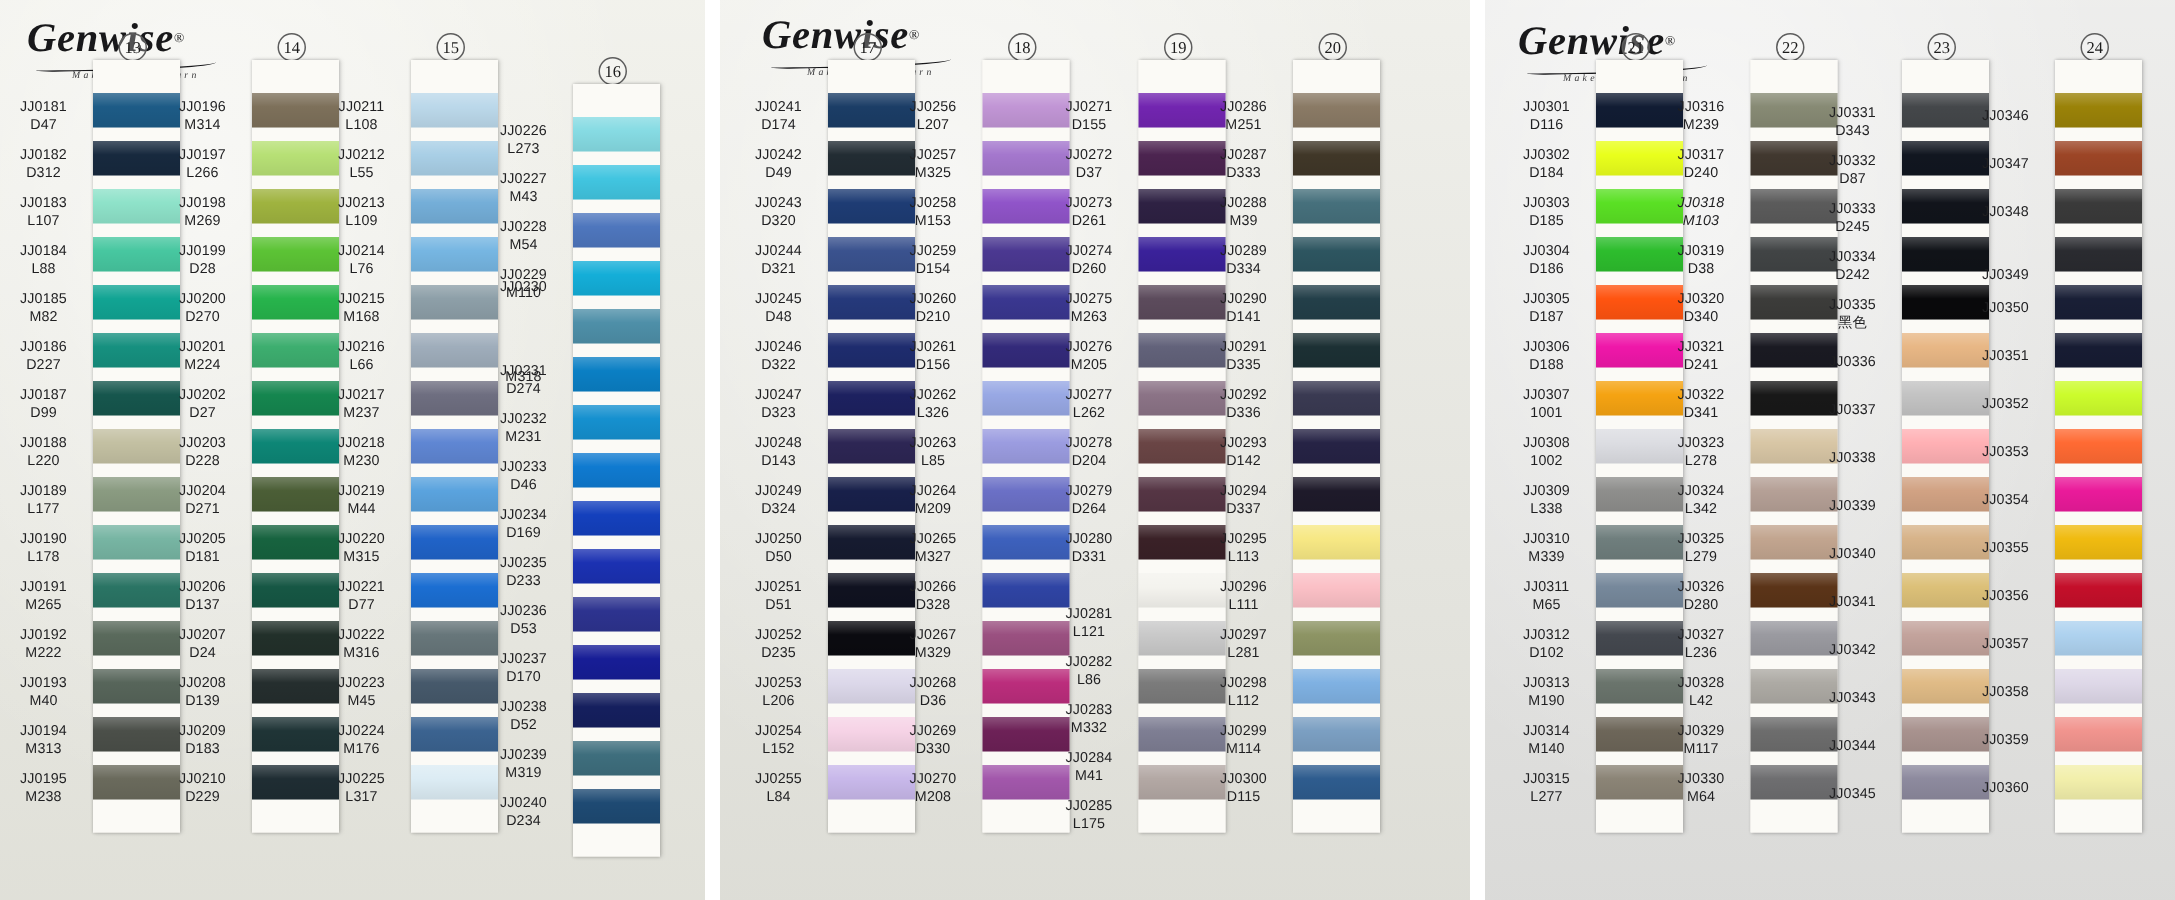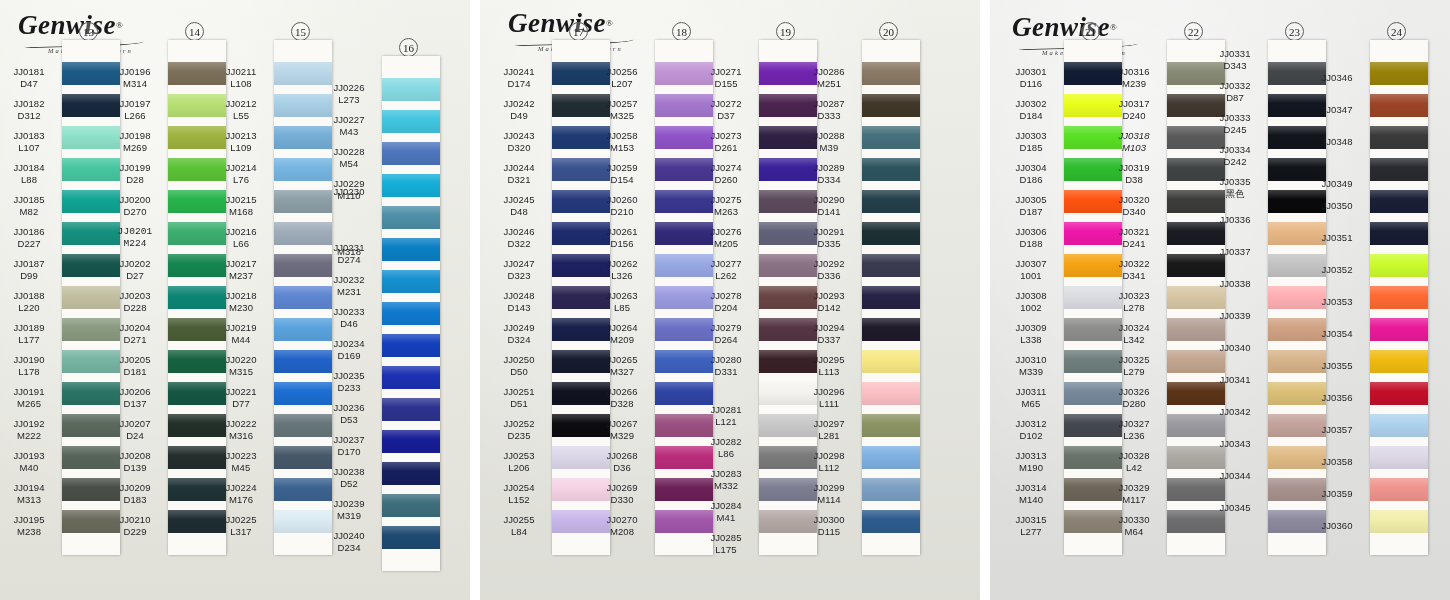--- a/index.html
+++ b/index.html
@@ -334,21 +334,21 @@
             <span class="c2">M269</span>
           </div>
           <div class="lbl" style="height: 32px; text-align: right;">
             <span>JJ0199</span>
             <span class="c2">D28</span>
           </div>
           <div class="lbl" style="height: 32px;">
             <span>JJ0200</span>
             <span class="c2">D270</span>
           </div>
-          <div class="lbl" style="height: 32px; font-family: Liberation Mono, monospace;">
+          <div class="lbl" style="height: 32px;">
             <span>JJ0201</span>
             <span class="c2">M224</span>
           </div>
           <div class="lbl" style="height: 32px;">
             <span>JJ0202</span>
             <span class="c2">D27</span>
           </div>
           <div class="lbl" style="height: 32px;">
             <span>JJ0203</span>
             <span class="c2">D228</span>
@@ -1481,21 +1481,21 @@
           <div class="gap"></div>
           <div class="sw" title="JJ0344" style="background: rgb(168, 146, 142);">
             <div class="gloss"></div>
           </div>
           <div class="gap"></div>
           <div class="sw" title="JJ0345" style="background: rgb(141, 138, 158);">
             <div class="gloss"></div>
           </div>
           <div class="card-bot"></div>
         </div>
-        <div class="labels" style="top: 44px;">
+        <div class="labels" style="top: 66px;">
           <div class="lbl" style="height: 32px;">
             <span>JJ0331</span>
             <span class="c2">D343</span>
           </div>
           <div class="lbl" style="height: 32px;">
             <span>JJ0332</span>
             <span class="c2">D87</span>
           </div>
           <div class="lbl" style="height: 32px;">
             <span>JJ0333</span>

